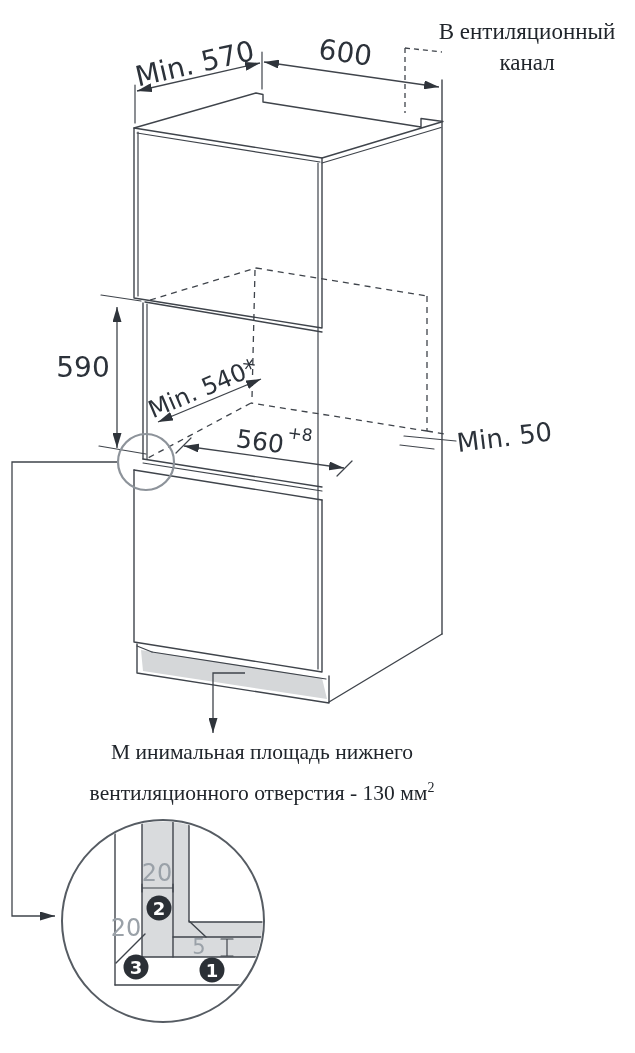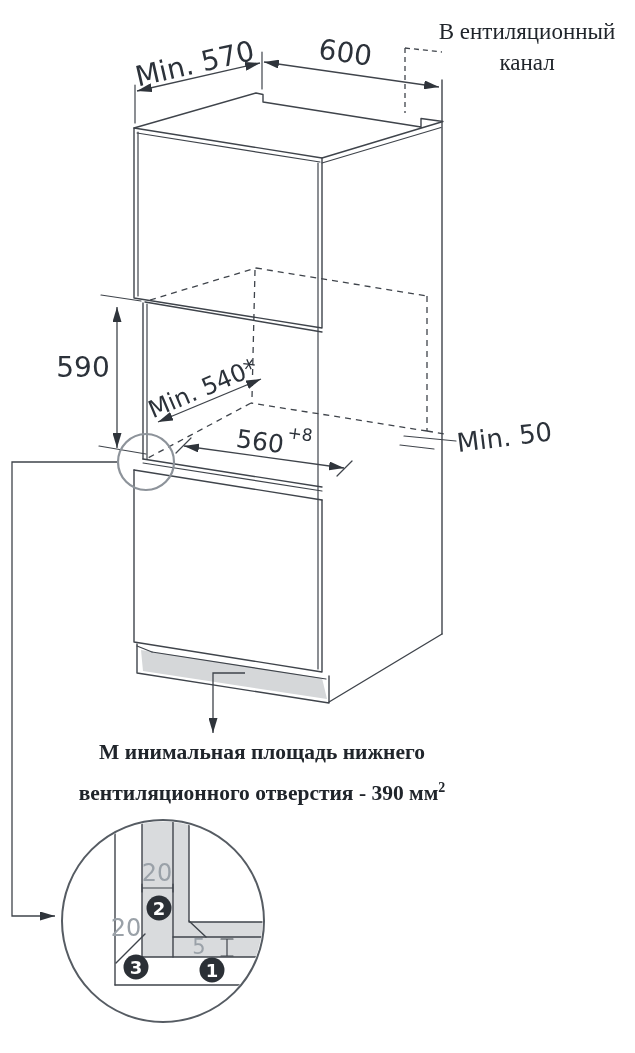--- a/index.html
+++ b/index.html
@@ -12,21 +12,21 @@
   .dash2{stroke:#3f444b;stroke-width:1.3;fill:none;stroke-dasharray:5,4;}
   .dim{stroke:#3f444b;stroke-width:1.3;fill:none;}
   .dimtext{fill:#2c323a;font-family:"DejaVu Sans","Liberation Sans",sans-serif;}
   .graytext{fill:#9aa1a8;font-family:"DejaVu Sans","Liberation Sans",sans-serif;}
   .badge{fill:#2b3036;}
   .badgetext{fill:#ffffff;font-weight:bold;font-family:"DejaVu Sans","Liberation Sans",sans-serif;}
   .grayfill{fill:#d9dbdd;stroke:none;}
   .slotfill{fill:#d5d7d9;stroke:none;}
   .overlay{position:absolute;color:#20252b;font-family:"Liberation Serif","DejaVu Serif",serif;}
   .vent-label{left:412px;top:16px;width:230px;text-align:center;font-size:23px;line-height:31px;}
-  .caption{left:62px;top:735px;width:400px;text-align:center;font-size:21.5px;line-height:35px;font-weight:bold;}
+  .caption{left:62px;top:735px;width:400px;text-align:center;font-size:21.5px;line-height:35px;}
   .caption sup{font-size:0.65em;}
 </style>
 </head>
 <body>
 
 <div class="stage">
 
 <svg width="635" height="1053" viewBox="0 0 635 1053">
   <defs>
     <marker id="ah" viewBox="0 0 15 9" refX="15" refY="4.5" markerWidth="15" markerHeight="9" orient="auto-start-reverse" markerUnits="userSpaceOnUse">
@@ -152,16 +152,16 @@
   <text class="dimtext" x="458" y="452" font-size="26" text-anchor="start" transform="rotate(-7 458 452)">Min. 50</text>
 </svg>
 
 <div class="overlay vent-label">
   <div>В ентиляционный</div>
   <div>канал</div>
 </div>
 
 <div class="overlay caption">
   <div>М инимальная площадь нижнего</div>
-  <div><span>вентиляционного отверстия - 390 мм</span><sup>2</sup></div>
+  <div><span>вентиляционного отверстия - 130 мм</span><sup>2</sup></div>
 </div>
 
 </div>
 
 </body></html>

